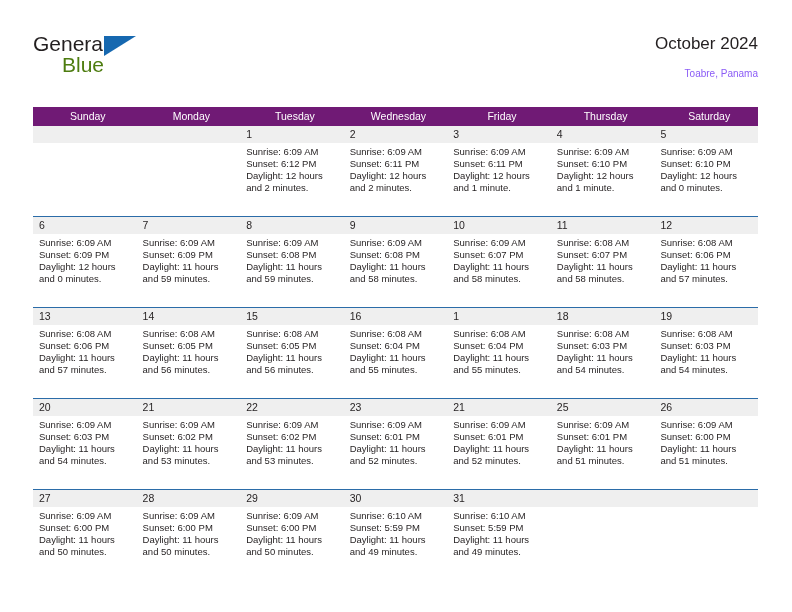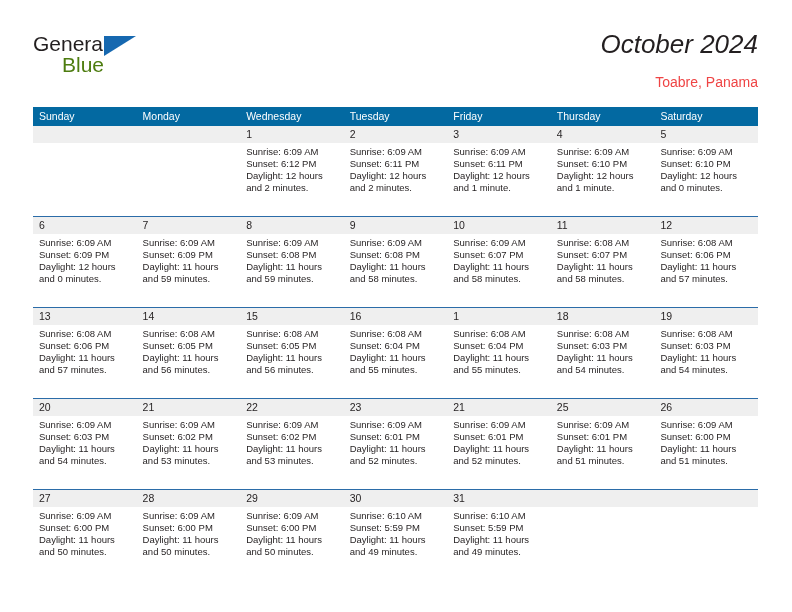--- a/index.html
+++ b/index.html
@@ -65,47 +65,47 @@
     border-bottom: 20px solid transparent;
   }
 
   .title-block {
     position: absolute;
     right: 0;
     top: 0;
     text-align: right;
   }
   .cal-title {
-    font-size: 26px;
+    font-size: 17px;
     font-weight: normal;
     color: #231f20;
     line-height: 32px;
     white-space: nowrap;
-    font-style: italic;
   }
   .cal-subtitle {
-    font-size: 14px;
-    color: #ef4444;
+    font-size: 10px;
+    color: #8b5cf6;
     line-height: 20px;
-    margin-top: 12px;
+    margin-top: 4px;
     white-space: nowrap;
   }
 
   
   .calendar {
     position: absolute;
     left: 33px;
     top: 107px;
     width: 725px;
   }
 
   .dow-row {
     display: flex;
     width: 725px;
-    background: #0369a1;
+    background: #701a75;
+    text-align: center;
   }
   .dow-cell {
     flex: 0 0 103.571px;
     width: 103.571px;
     box-sizing: border-box;
     height: 19px;
     line-height: 19px;
     padding-left: 6px;
     color: #ffffff;
     font-size: 10.5px;
@@ -169,22 +169,22 @@
       <div class="cal-title">October 2024</div>
       <div class="cal-subtitle">Toabre, Panama</div>
     </div>
 
   </div>
 
   <div class="calendar">
     <div class="dow-row" id="dow-row">
         <div class="dow-cell">Sunday</div>
         <div class="dow-cell">Monday</div>
+        <div class="dow-cell">Tuesday</div>
         <div class="dow-cell">Wednesday</div>
-        <div class="dow-cell">Tuesday</div>
         <div class="dow-cell">Friday</div>
         <div class="dow-cell">Thursday</div>
         <div class="dow-cell">Saturday</div>
       </div>
     <div id="weeks-container">
         <div class="week-row first">
           <div class="day-cell empty">
             <div class="daynum-band"></div>
           </div>
           <div class="day-cell empty">

